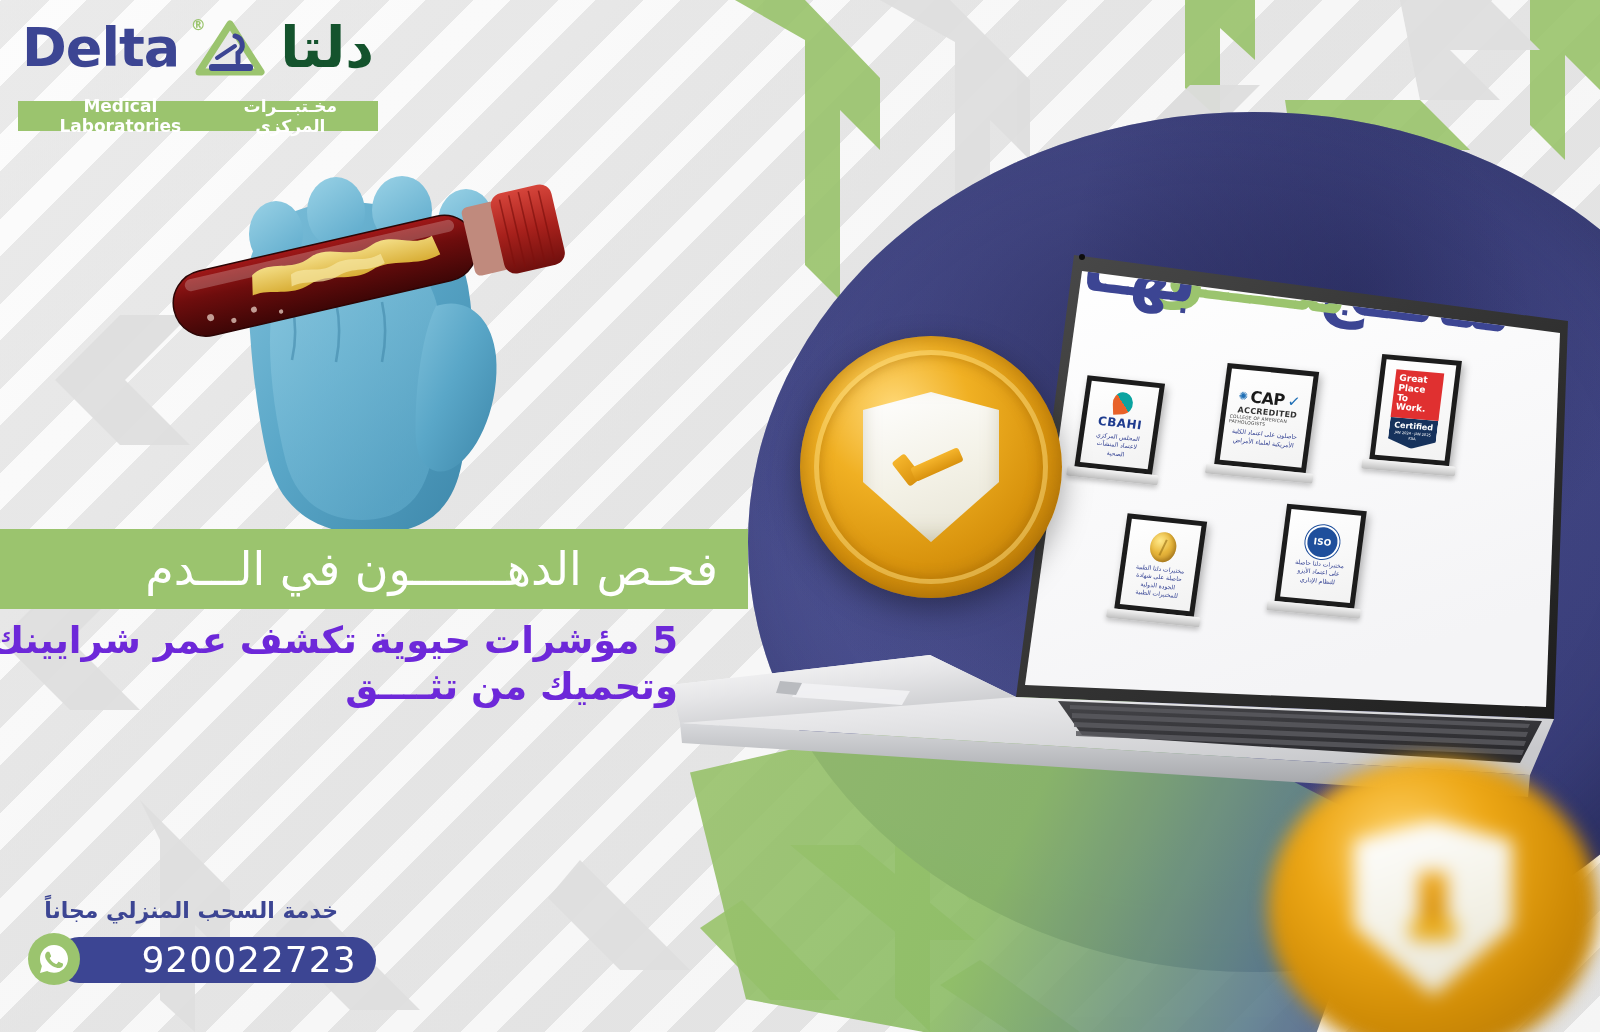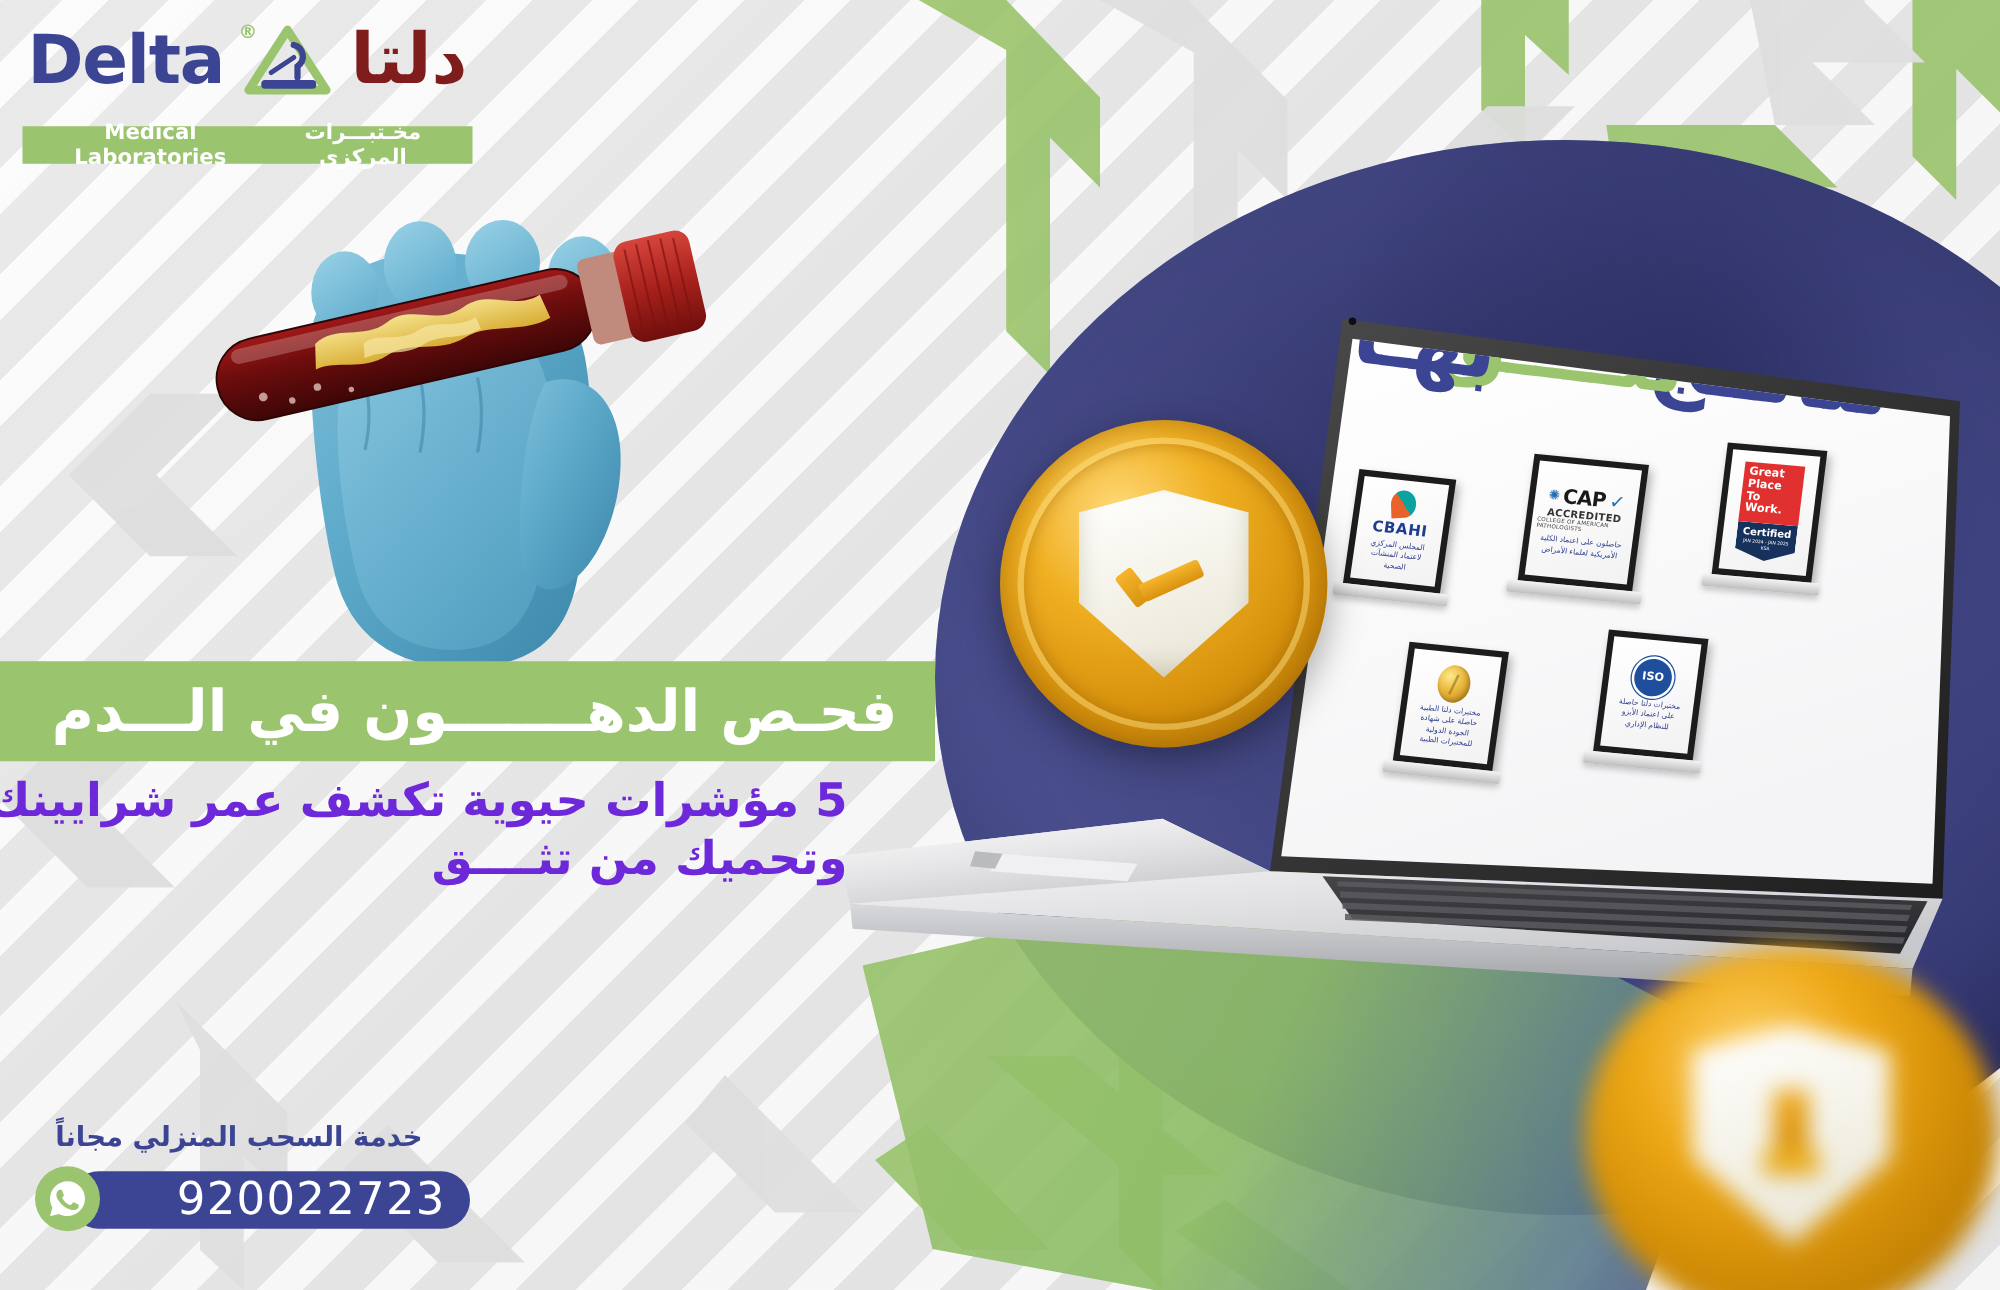--- a/index.html
+++ b/index.html
@@ -85,21 +85,21 @@
     letter-spacing:-1px; line-height:1;
     font-family:"DejaVu Sans","Liberation Sans",sans-serif;
   }
   .logo-mark { position:relative; width:70px; height:60px; }
   .logo-mark svg { position:absolute; left:0; top:0; }
   .logo-reg {
     position:absolute; left:-4px; top:-2px;
     font-size:15px; color:#9bc46e; font-weight:700;
   }
   .logo-word-ar {
-    font-size:56px; font-weight:700; color:#7f1d1d;
+    font-size:56px; font-weight:700; color:#14532d;
     direction:rtl; line-height:1;
   }
   .logo-band {
     margin-top:19px; height:30px;
     background:#9bc46e;
     display:flex; align-items:center; justify-content:space-between;
     padding:0 10px;
   }
   .logo-band-en {
     color:#ffffff; font-size:17px; font-weight:700;
@@ -115,21 +115,21 @@
   
   .headline-band {
     position:absolute;
     left:0px; top:529px;
     width:748px; height:80px;
     background:#9bc46e;
     display:flex; align-items:center; justify-content:flex-end;
     padding-right:30px;
   }
   .headline-text {
-    color:#ffffff; font-size:46px; font-weight:700;
+    color:#ffffff; font-size:46px; font-weight:400;
     direction:rtl; white-space:nowrap; line-height:1;
   }
 
   
   .sub-wrap {
     position:absolute; left:0px; top:618px; width:700px;
     text-align:right; padding-right:22px;
     direction:rtl;
   }
   .sub-line {

